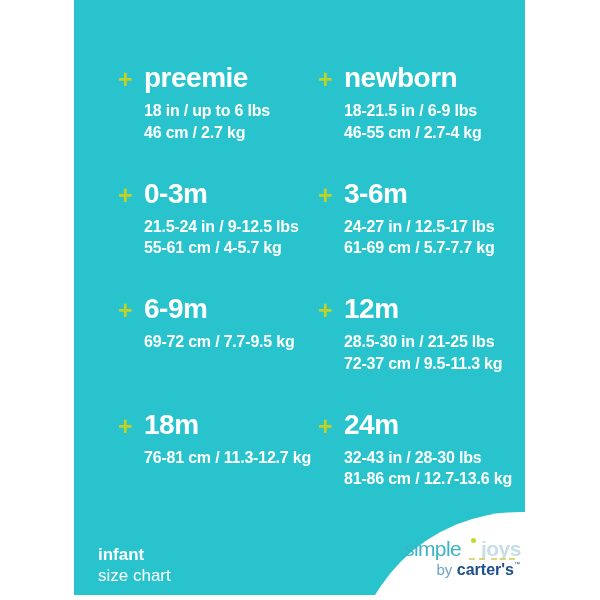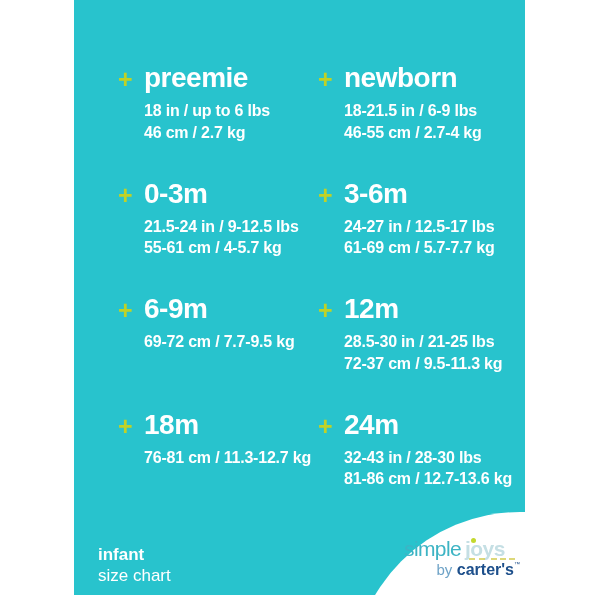--- a/index.html
+++ b/index.html
@@ -33,21 +33,21 @@
     color:var(--text,#ffffff); white-space:nowrap;
   }
   .footer {
     position:absolute; left:24px; top:544px; color:var(--text,#ffffff);
     font-size:17px; line-height:21px;
   }
   .footer .line1 { font-weight:bold; }
   .logo { position:absolute; left:330px; top:537px; width:130px; }
   .logo-line1 { position:relative; font-size:21px; line-height:1.1; letter-spacing:-0.6px; white-space:nowrap; }
   .logo-simple { color:var(--logo_simple,#3db4c4); }
-  .logo-joys { color:var(--logo_joys,#c5dfe4); font-weight:bold; margin-left:4px;text-align:center; }
+  .logo-joys { color:var(--logo_joys,#c5dfe4); font-weight:bold; margin-left:20px;text-align:center; }
   .j-dot {
     position:absolute; left:67px; top:1px; width:5px; height:5px; border-radius:50%;
     background:var(--logo_dot,#c3d82d);
   }
   .stitch { position:absolute; height:0; border-top:2px dashed #d8d262; opacity:0.85; }
   .stitch-1 { left:65px; top:21px; width:16px; }
   .stitch-2 { left:87px; top:21px; width:24px; }
   .logo-line2 { text-align:right; padding-right:14px; margin-top:1px; white-space:nowrap; }
   .logo-by { font-size:15px; color:var(--logo_by,#6fa3c7); }
   .logo-carters { font-size:16px; font-weight:bold; color:var(--logo_carters,#1d4f8b); }

